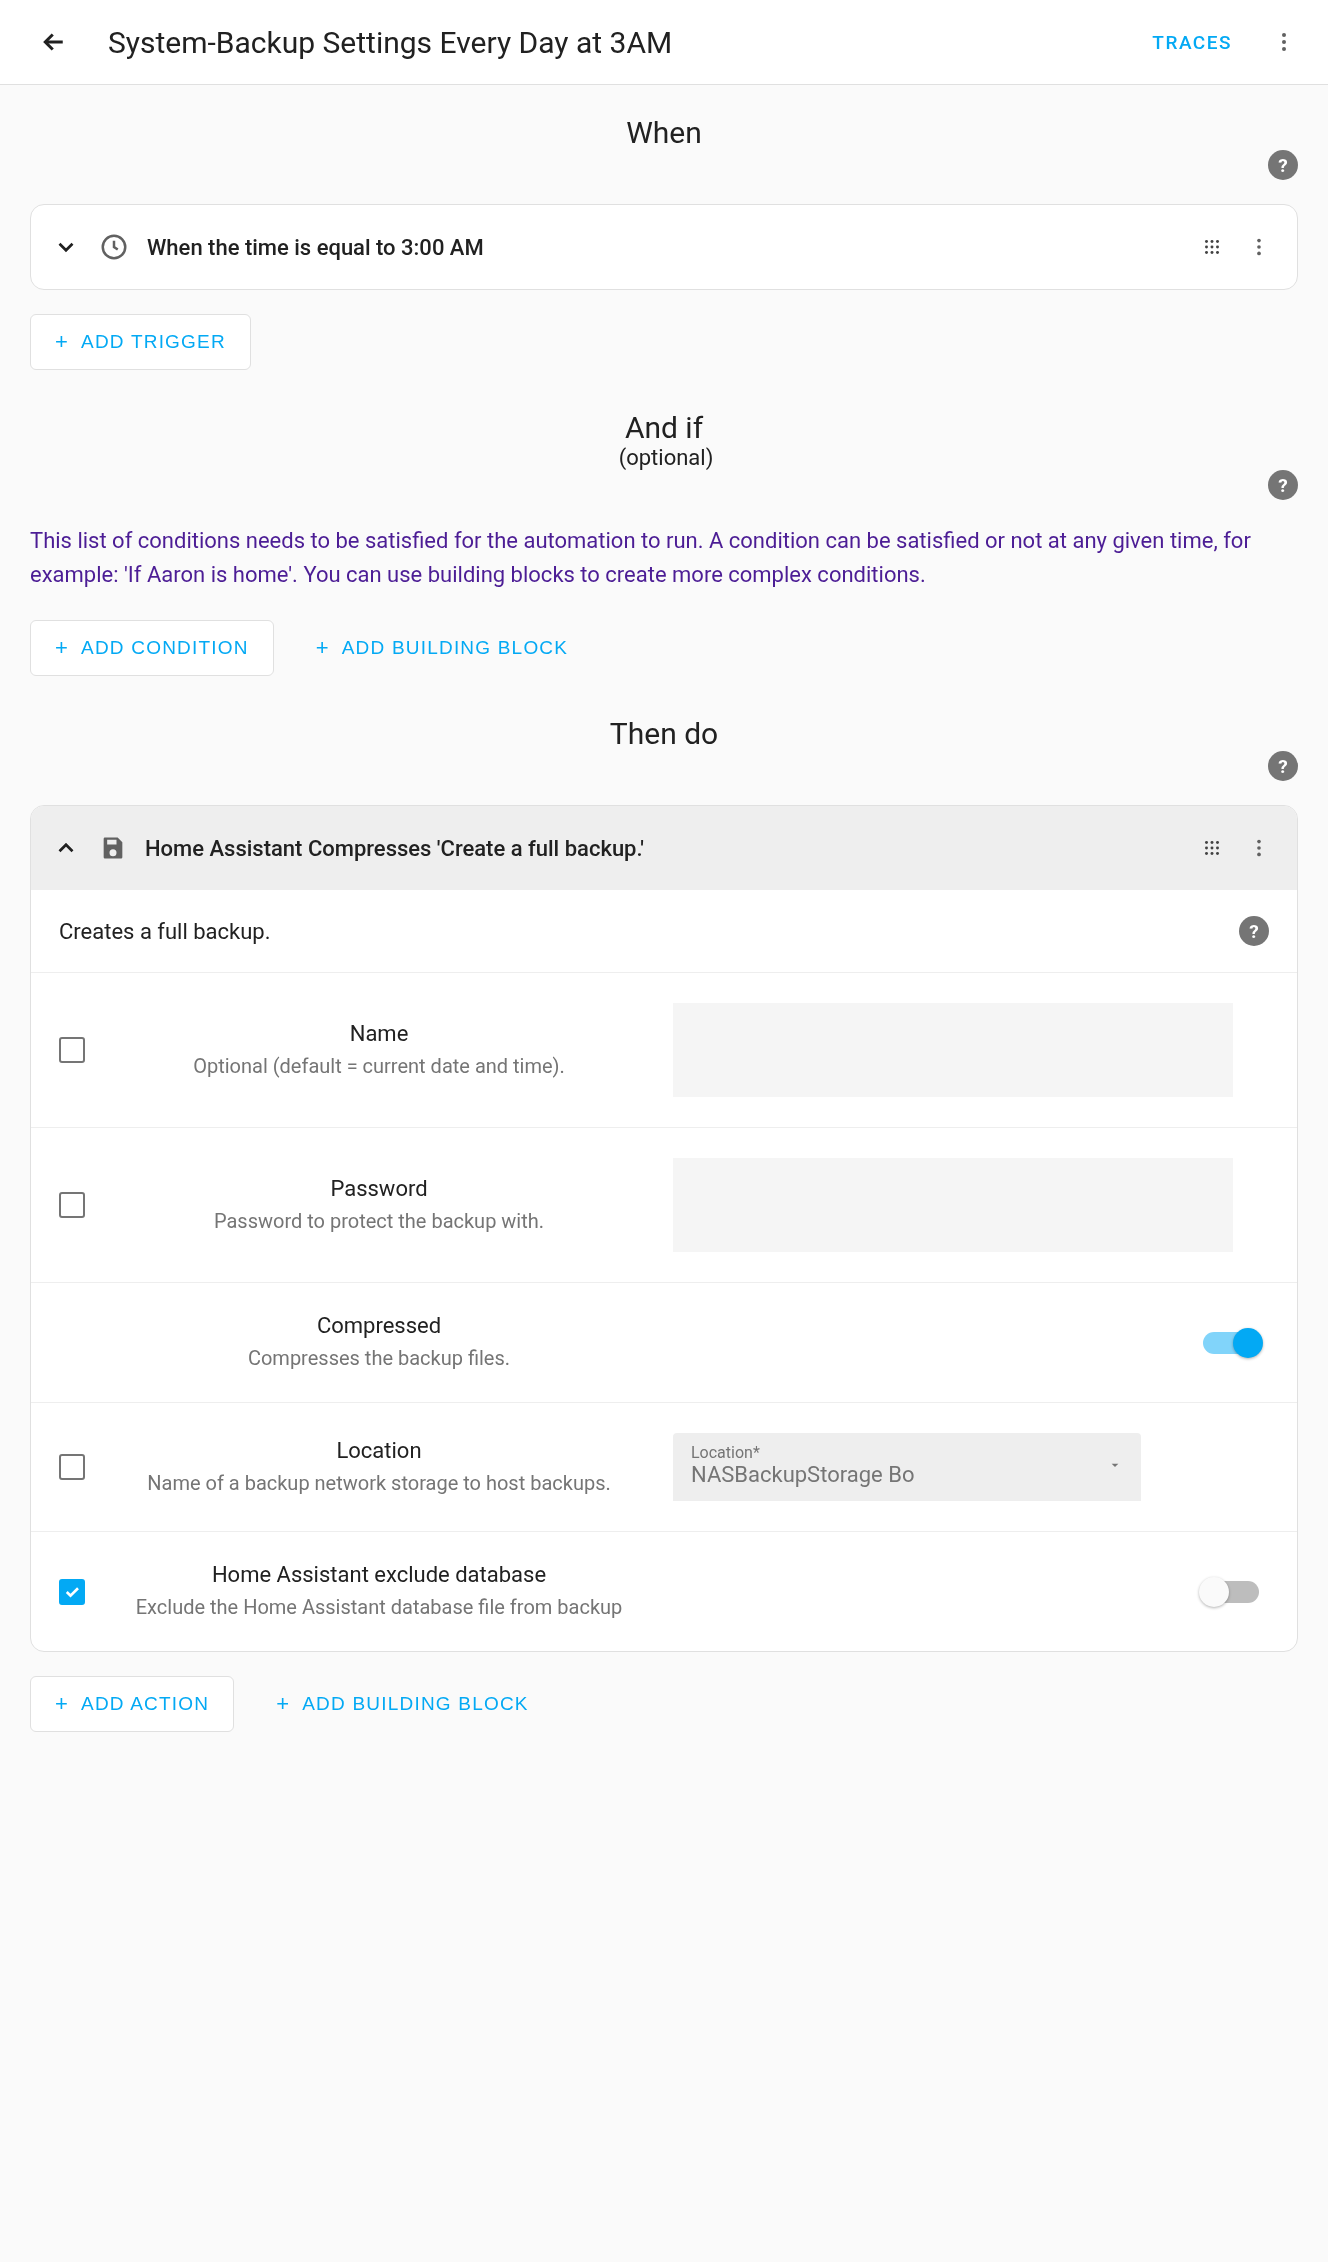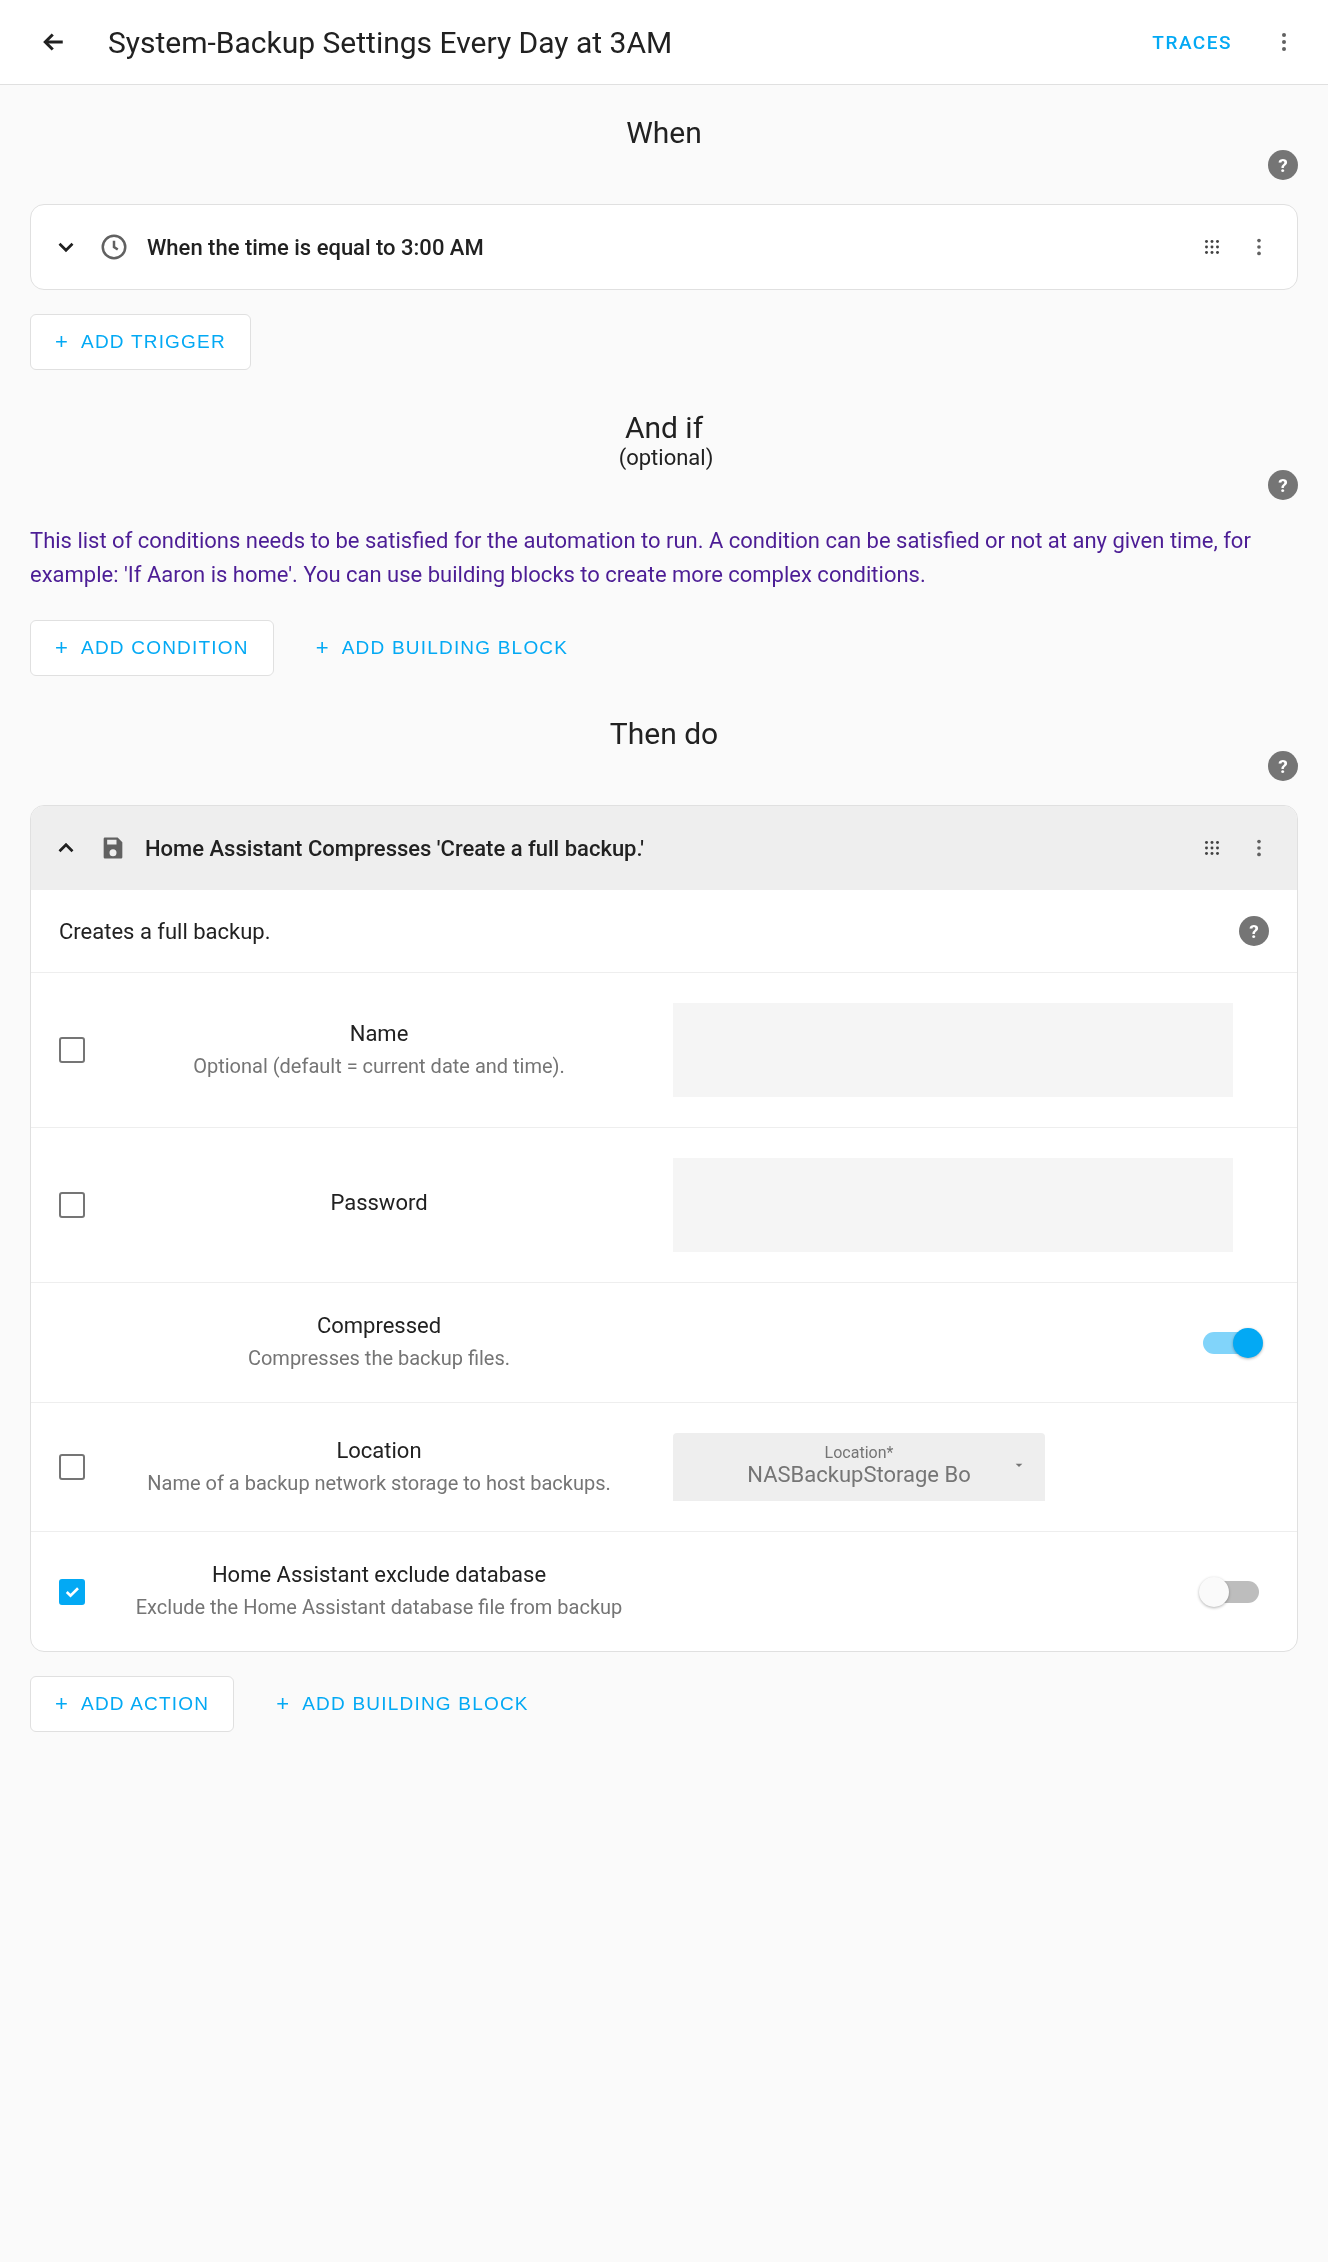--- a/index.html
+++ b/index.html
@@ -150,24 +150,23 @@
     top: -4px;
     box-shadow: 0 1px 3px rgba(0,0,0,0.3);
   }
   .toggle.on { background: #81d4fa; }
   .toggle.on .knob { background: #03a9f4; right: -4px; }
   .toggle.off { background: #bdbdbd; }
   .toggle.off .knob { background: #fafafa; left: -4px; }
   .select-wrap {
     background: #eeeeee;
     padding: 10px 18px 14px 18px;
-    width: 372px;
+    width: 468px;
     position: relative;
     border-radius: 4px 4px 0 0;
-    text-align: center;
   }
   .select-label { font-size: 16px; color: #757575; }
   .select-value { font-size: 22px; color: #757575; white-space: nowrap; overflow:hidden; }
   .select-caret { position:absolute; right: 18px; top: 50%; transform: translateY(-50%); color:#757575; }
   .btn-row { display:flex; gap: 18px; margin-top: 6px; }
   .outline-btn {
     border: 1px solid #e0e0e0;
     border-radius: 6px;
     background: #fff;
     color: #03a9f4;
@@ -339,20 +338,21 @@
           <div class="param-label">Name</div>
           <div class="param-desc">Optional (default = current date and time).</div>
         </div>
         <div class="text-field"></div>
       </div>
 
       <div class="param-row">
         <div class="checkbox-outer"></div>
         <div class="param-text">
           <div class="param-label">Password</div>
+          <div class="param-desc">Password to protect the backup with.</div>
         </div>
         <div class="text-field"></div>
       </div>
 
       <div class="param-row">
         <div class="spacer-28"></div>
         <div class="param-text">
           <div class="param-label">Compressed</div>
           <div class="param-desc">Compresses the backup files.</div>
         </div>

